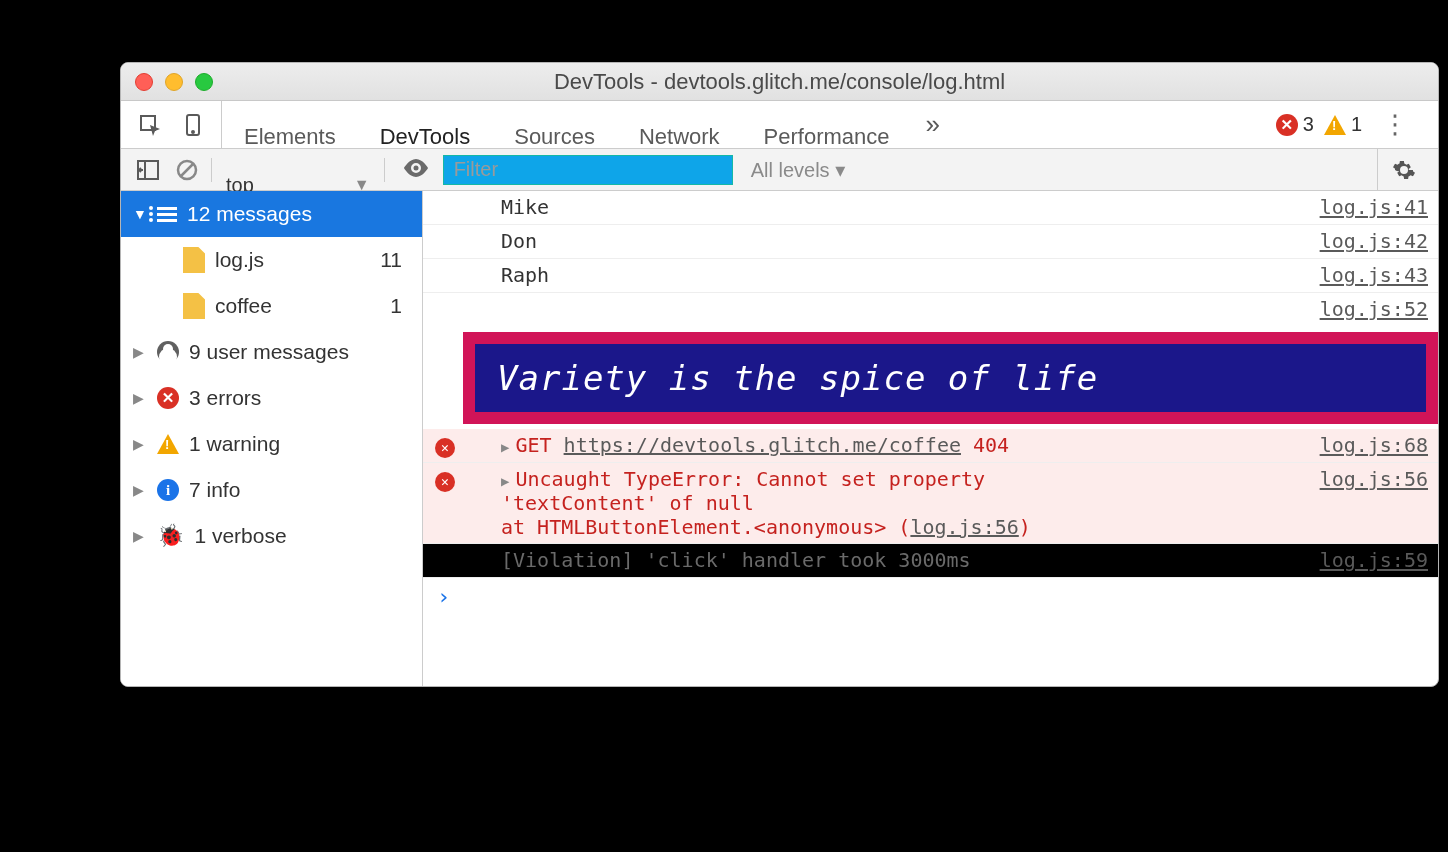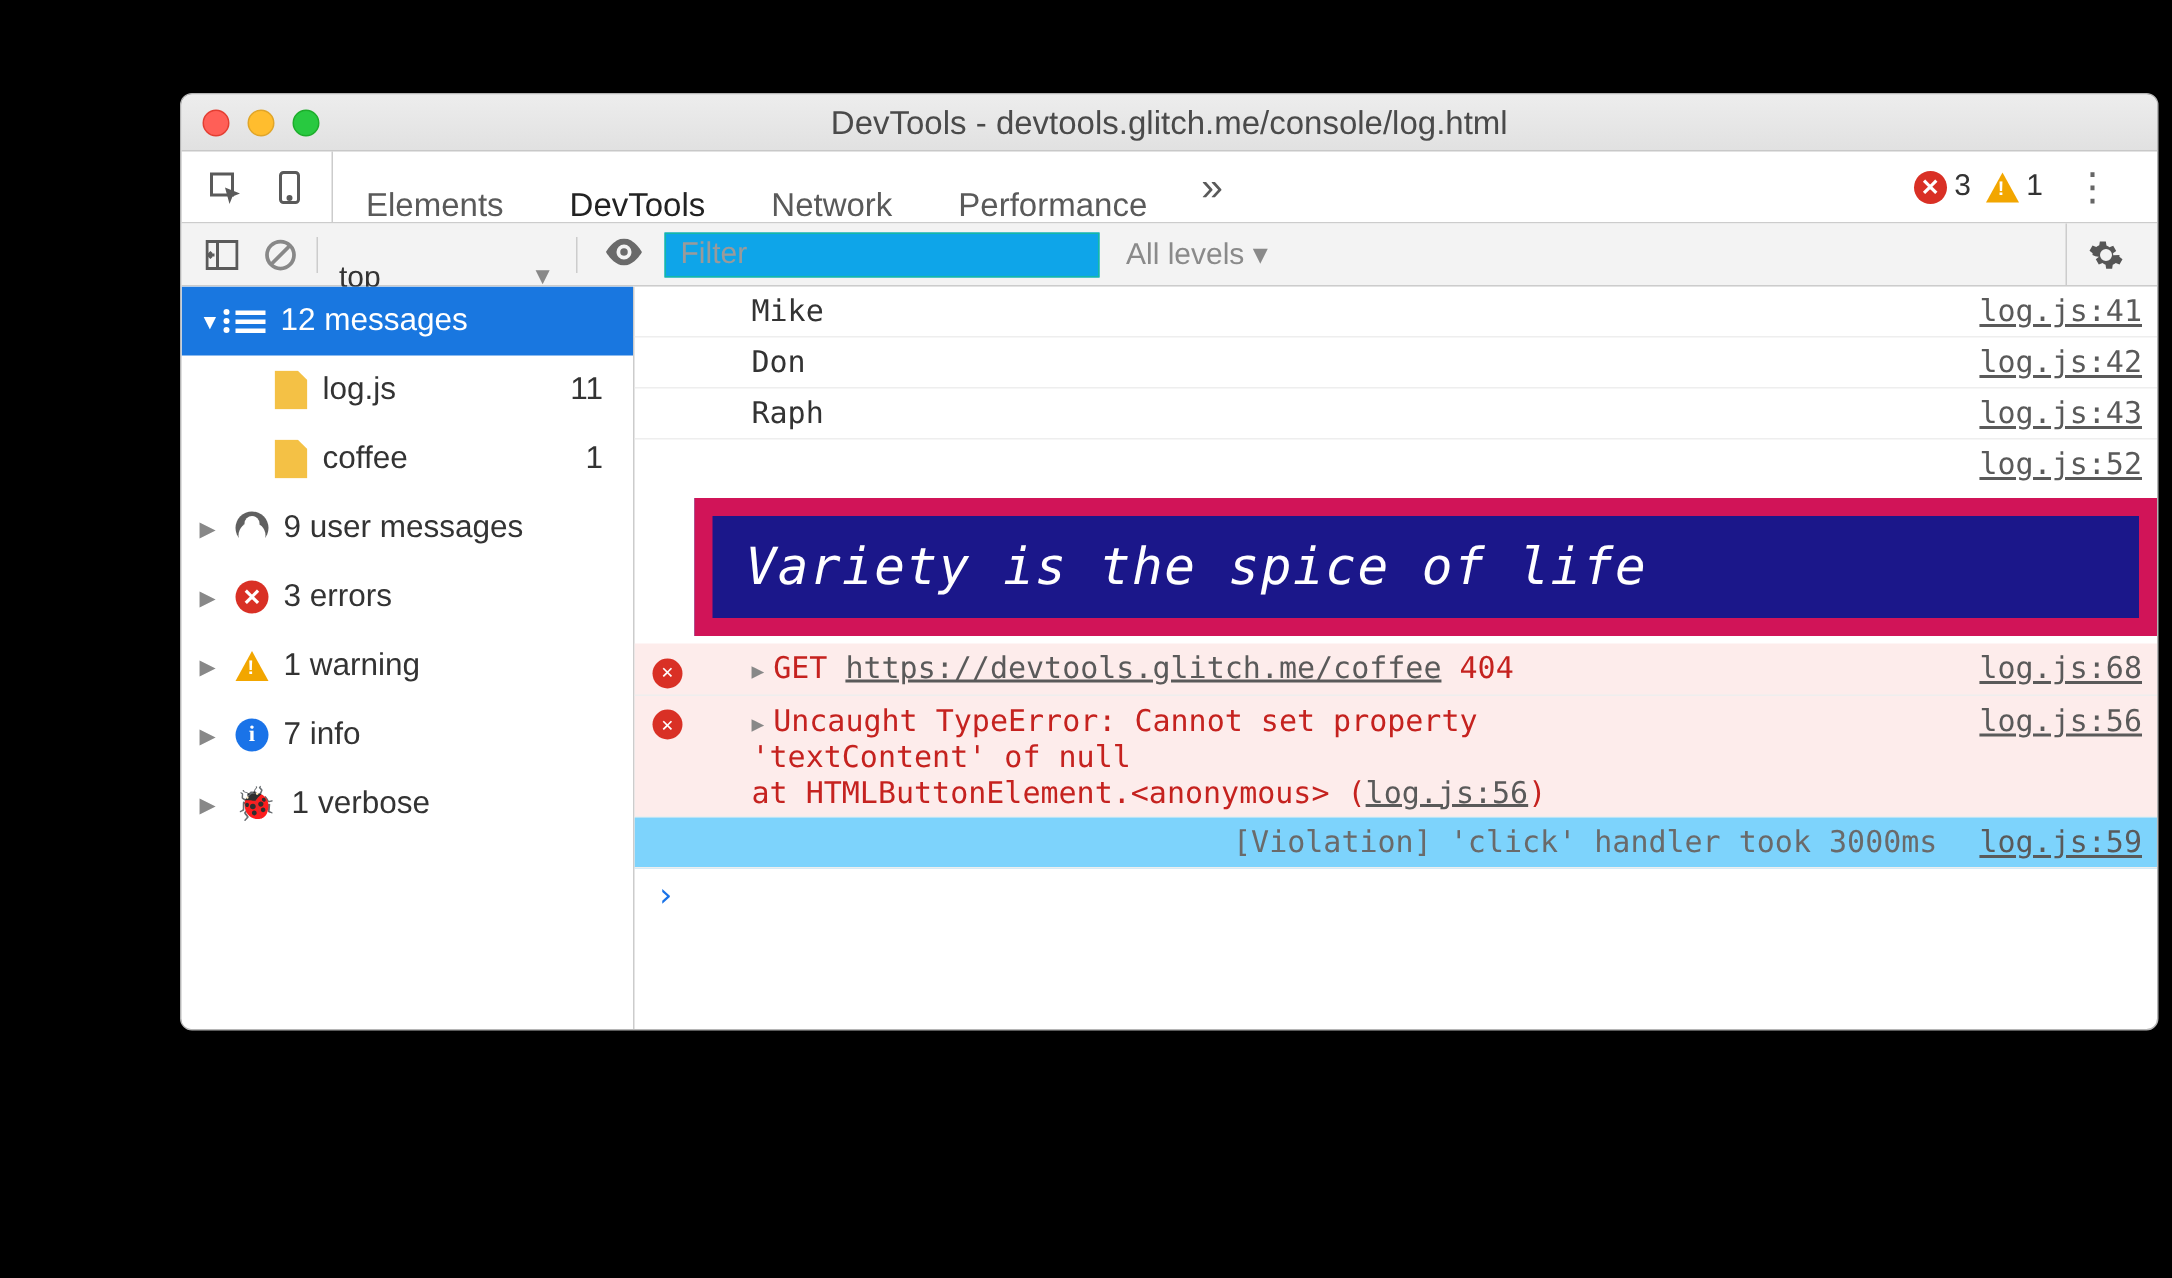--- a/index.html
+++ b/index.html
@@ -108,21 +108,21 @@
   .circ-info{width:22px;height:22px;border-radius:50%;background:#1a73e8;color:#fff;display:flex;align-items:center;justify-content:center;font-size:15px;font-weight:bold;font-family:Georgia,serif;}
   .bugicon{font-size:22px;color:#444;}
   
   .console{ flex:1; overflow:auto; font-family:Menlo, Consolas, monospace; font-size:20px;}
   .row{ display:flex; align-items:flex-start; border-bottom:1px solid #eee; padding:4px 10px 4px 8px; min-height:34px;gap:18px;}
   .row .gutter{ width:52px; flex-shrink:0;}
   .row .content{ flex:1;}
   .row .src{ color:#5a5a5a; text-decoration:underline; text-underline-offset:2px; flex-shrink:0; padding-left:10px;}
   .row.err{ background:#fdeceb;}
   .row.err .content{ color:#c5221f;}
-  .row.viol{ background:#7dd3fc;text-align:right;}
+  .row.viol{ background:#000000;}
   .row.viol .content{ color:#6a6a6a;}
   .spice{
     margin:5px 0 5px 40px; padding:14px 22px; background:#1b178a; border:12px solid #d11458;
     color:#fff; font-style:italic; font-size:34px; letter-spacing:1px;
   }
   .row .caret-s{ color:#888; font-size:14px; padding-right:6px;}
   .errdot{ width:20px;height:20px;border-radius:50%;background:#d93025;color:#fff;display:inline-flex;align-items:center;justify-content:center;font-size:13px;font-weight:bold; margin-left:4px;}
   .prompt{ color:#1a73e8; font-size:22px; padding:6px 14px;}
   a.clink{color:#5a5a5a; text-decoration:underline;}
   .redtxt{color:#c5221f;}
@@ -152,20 +152,21 @@
       <div class="tbicon">
         <svg width="24" height="24" viewBox="0 0 24 24" fill="none" stroke="currentColor" stroke-width="2">
             <rect x="5" y="2" width="12" height="20" rx="2"></rect>
             <circle cx="11" cy="19" r="1" fill="currentColor"></circle>
           </svg>
       </div>
     </div>
     <div class="tabs">
       <div class="tab">Elements</div>
       <div class="tab active">DevTools</div>
+      <div class="tab">Sources</div>
       <div class="tab">Network</div>
       <div class="tab">Performance</div>
       <div class="more">»</div>
     </div>
     <div class="status-right">
       <div class="badge">
         <span class="circ-err">✕</span>
         <span>3</span>
       </div>
       <div class="badge">

